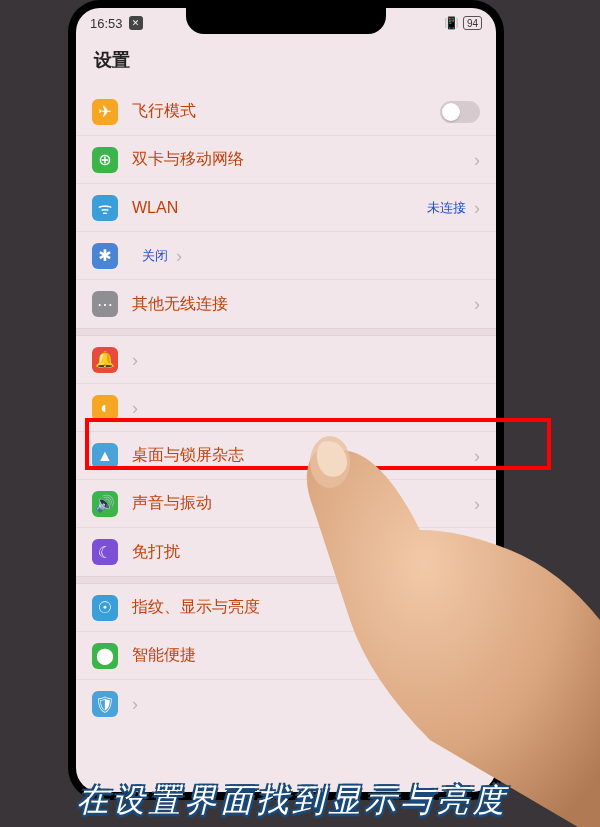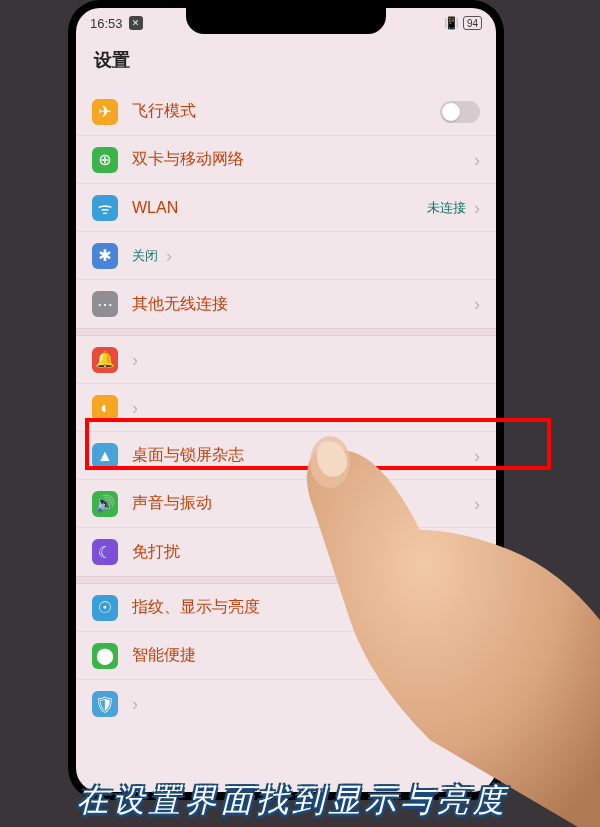--- a/index.html
+++ b/index.html
@@ -91,21 +91,21 @@
     border-radius: 6px;
     display: flex;
     align-items: center;
     justify-content: center;
     margin-right: 14px;
     flex-shrink: 0;
     font-size: 16px;
     color: #fff;
   }
   .row-label { flex: 1; font-size: 16px; color: #c2410c; }
-  .row-value { font-size: 13px; color: #0f766e; margin-right: 8px; }
+  .row-value { font-size: 13px; color: #1d4ed8; margin-right: 8px; margin-left: 10px; }
   .chevron { color: #c0b4b9; font-size: 18px; line-height: 1; }
   .toggle {
     width: 40px;
     height: 22px;
     background: #d7cace;
     border-radius: 11px;
     position: relative;
   }
   .toggle::after {
     content: '';

